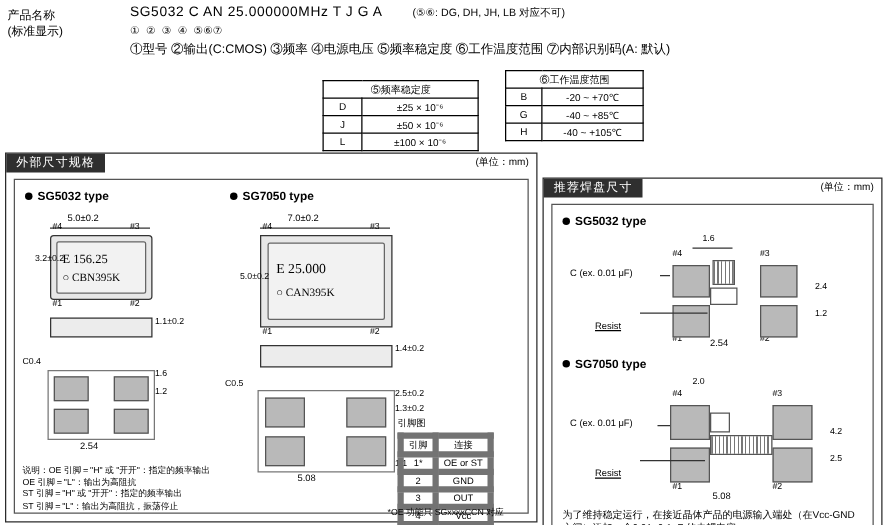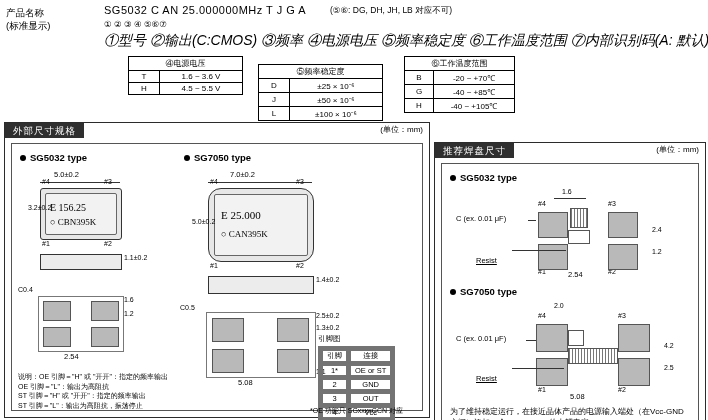--- a/index.html
+++ b/index.html
@@ -1,23 +1,23 @@
 <!DOCTYPE html>
 <html><head>
 <meta charset="utf-8">
 <style>
   html,body{margin:0;padding:0;}
   body{width:708px;height:420px;background:#ffffff;font-family:"Liberation Sans",sans-serif;color:#000;font-size:9px;position:relative;overflow:hidden;}
   
   #header{position:absolute;left:0;top:0;width:692px;height:118px;}
   .prodname{position:absolute;left:6px;top:6px;font-size:9.5px;line-height:13px;}
   .partno{position:absolute;left:104px;top:4px;font-size:11px;letter-spacing:0.5px;}
-  .circmarks{position:absolute;left:104px;top:19px;font-size:8.5px;}
+  .circmarks{position:absolute;left:104px;top:19px;font-size:8.5px;font-family:Liberation Mono, monospace;}
   .note56{position:absolute;left:330px;top:5px;font-size:8.5px;}
-  .legend{position:absolute;left:104px;top:32px;font-size:14px;white-space:nowrap;font-style:italic;}
+  .legend{position:absolute;left:104px;top:32px;font-size:10px;white-space:nowrap;}
   
   table.t{border-collapse:collapse;font-size:8px;}
   table.t td,table.t th{border:1px solid #000;text-align:center;padding:1px 3px;font-weight:normal;}
   .tbl-volt{position:absolute;left:128px;top:56px;}
   .tbl-stab{position:absolute;left:258px;top:64px;}
   .tbl-temp{position:absolute;left:404px;top:56px;}
   .hdrcell{background:#fff;}
   
   .panel{position:absolute;border:1px solid #2b2b2b;background:#fff;}
   #panel-left{left:4px;top:122px;width:424px;height:294px;}
@@ -47,35 +47,20 @@
 <div id="header">
   <div class="prodname">
     <div>产品名称</div>
     <div>(标准显示)</div>
   </div>
   <div class="partno">SG5032 C AN 25.000000MHz T J G A</div>
   <div class="circmarks">①       ②        ③           ④  ⑤⑥⑦</div>
   <div class="note56">(⑤⑥: DG, DH, JH, LB 对应不可)</div>
   <div class="legend">①型号    ②输出(C:CMOS)    ③频率    ④电源电压    ⑤频率稳定度    ⑥工作温度范围    ⑦内部识别码(A: 默认)</div>
 
-  <table class="t tbl-volt">
-    <tbody>
-        <tr>
-          <td colspan="2" class="hdrcell">④电源电压</td>
-        </tr>
-    <tr>
-          <td style="width:24px">T</td>
-          <td style="width:76px">1.6 ~ 3.6 V</td>
-        </tr>
-    <tr>
-          <td>H</td>
-          <td>4.5 ~ 5.5 V</td>
-        </tr>
-  </tbody>
-    </table>
 
   <table class="t tbl-stab">
     <tbody>
         <tr>
           <td colspan="2" class="hdrcell">⑤频率稳定度</td>
         </tr>
     <tr>
           <td style="width:24px">D</td>
           <td style="width:86px">±25 × 10⁻⁶</td>
         </tr>
@@ -142,21 +127,21 @@
       <div class="pad" style="left:52px;top:30px;width:26px;height:18px;"></div>
     </div>
     <div class="dim" style="left:52px;top:208px;">2.54</div>
     <div class="lbl" style="left:112px;top:152px;">1.6</div>
     <div class="lbl" style="left:112px;top:166px;">1.2</div>
 
     <div class="subttl" style="left:172px;top:8px;"><span class="bullet"></span><span>SG7050 type</span></div>
 
     <div class="dim" style="left:218px;top:26px;">7.0±0.2</div>
     <div class="dimline" style="left:196px;top:38px;width:104px;height:1px;"></div>
-    <div class="pkg" style="left:196px;top:44px;width:104px;height:72px;border-radius:13px;">
+    <div class="pkg" style="left:196px;top:44px;width:104px;height:72px;border-radius:0;">
       <div style="position:absolute;left:5px;top:5px;right:5px;bottom:5px;border:1px solid #666;border-radius:2px;background:#f2f2f2;"></div>
       <div class="mark" style="position:absolute;left:12px;top:20px;font-size:11px;">E 25.000</div>
       <div class="mark" style="position:absolute;left:12px;top:40px;font-size:9px;">○ <span>CAN395K</span></div>
     </div>
     <div class="lbl" style="left:180px;top:74px;">5.0±0.2</div>
     <div class="lbl" style="left:198px;top:34px;">#4</div>
     <div class="lbl" style="left:284px;top:34px;">#3</div>
     <div class="lbl" style="left:198px;top:118px;">#1</div>
     <div class="lbl" style="left:284px;top:118px;">#2</div>
     <div class="pkg" style="left:196px;top:132px;width:104px;height:16px;background:#ececec;"></div>

